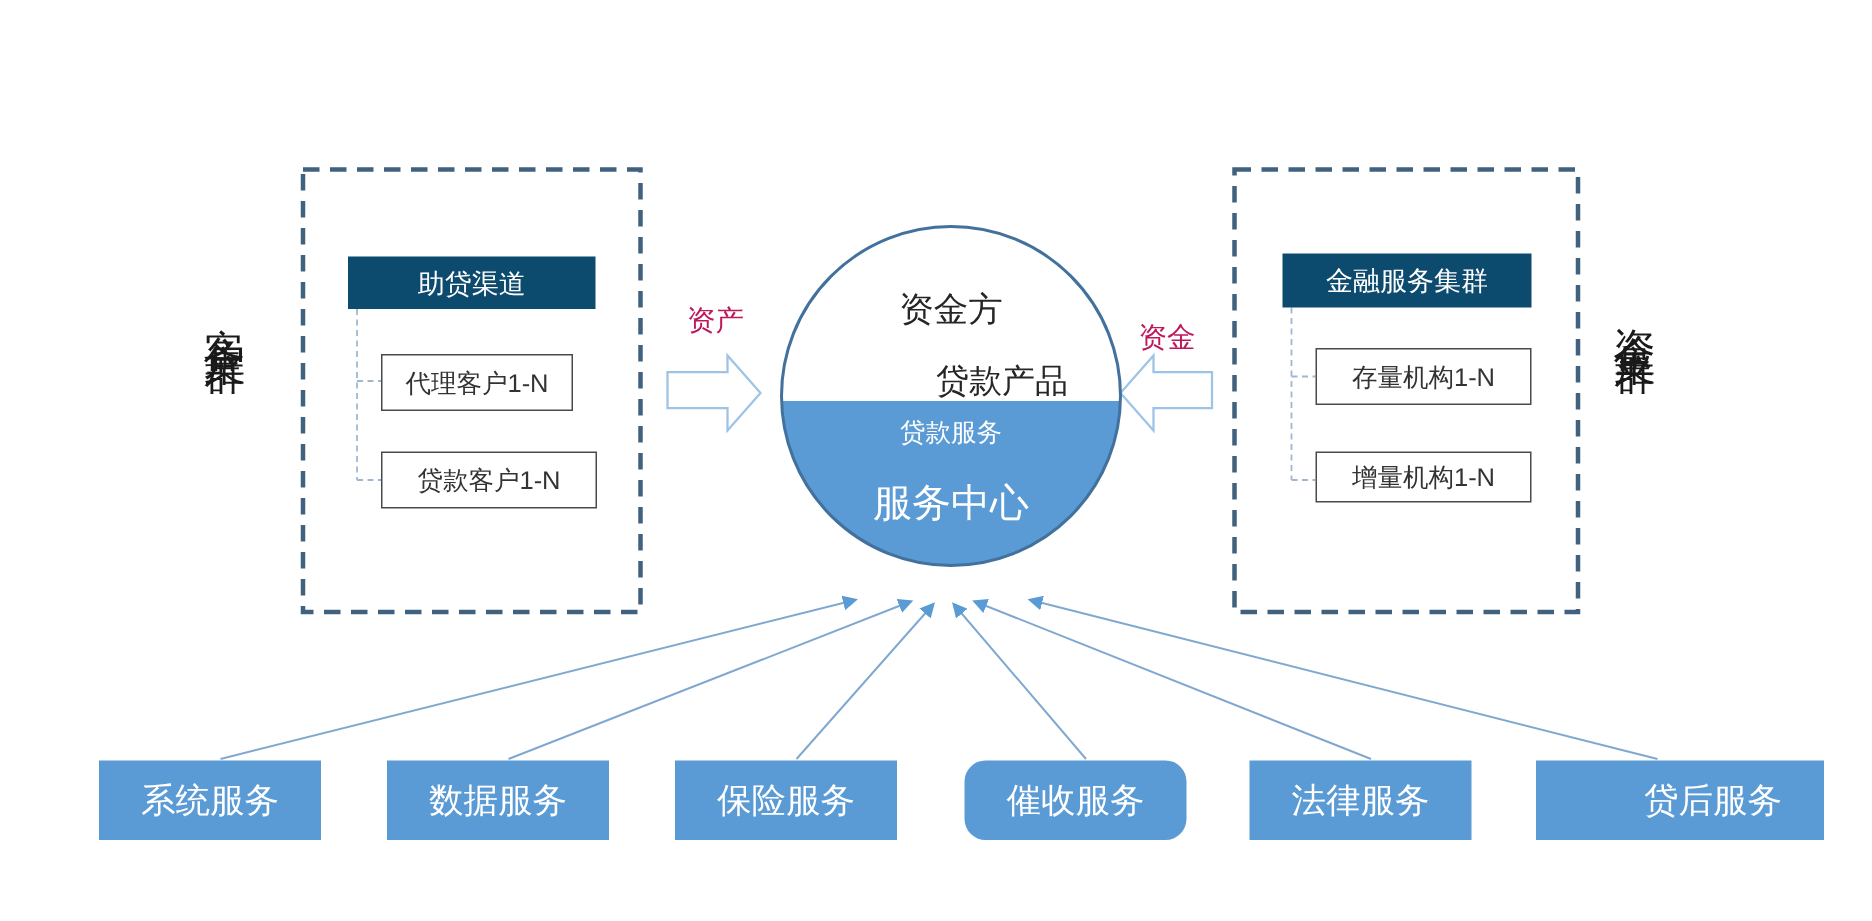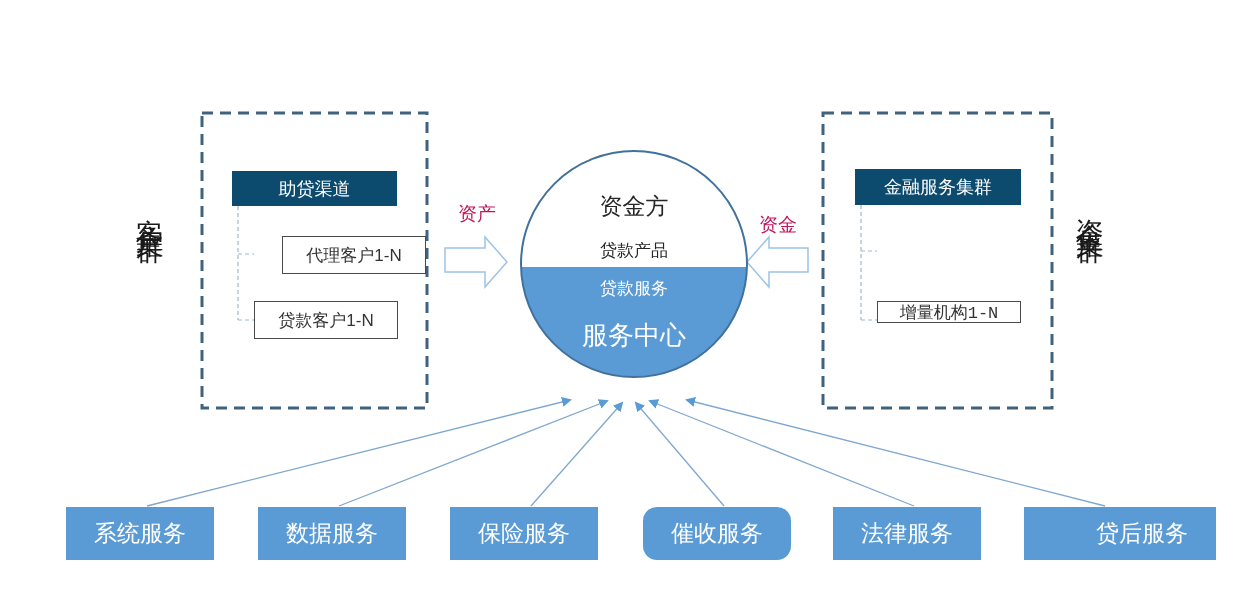--- a/index.html
+++ b/index.html
@@ -10,21 +10,21 @@
   .overlay{position:absolute;left:0;top:0;width:1248px;height:614px;}
   .abs{position:absolute;}
   
   .circle{
     left:520px;top:150px;width:228px;height:228px;border-radius:50%;
     border:2px solid #41719C;box-sizing:border-box;
     background:linear-gradient(to bottom,#ffffff 0 51.5%,#5B9BD5 51.5% 100%);
   }
   .circle .ctext{position:absolute;left:0;width:100%;text-align:center;}
   .c-top-title{top:39px;font-size:23px;color:#262626;}
-  .c-top-sub{top:87px;font-size:17px;color:#262626;}
+  .c-top-sub{top:87px;font-size:22px;color:#262626;padding-left:34px;}
   .c-bot-sub{top:125px;font-size:17px;color:#ffffff;}
   .c-bot-title{top:166px;font-size:26px;color:#ffffff;}
   
   .hdr{
     background:#0c4a6e;color:#ffffff;text-align:center;font-size:18px;
     display:flex;align-items:center;justify-content:center;box-sizing:border-box;
   }
   .item{
     background:#ffffff;border:1px solid #4a4a4a;color:#333333;font-size:17px;
     text-align:center;display:flex;align-items:center;justify-content:center;box-sizing:border-box;
@@ -76,26 +76,27 @@
     <div class="ctext c-top-sub">贷款产品</div>
     <div class="ctext c-bot-sub">贷款服务</div>
     <div class="ctext c-bot-title">服务中心</div>
   </div>
 
   <div class="abs flow-label" style="left:446px;top:201px;">资产</div>
   <div class="abs flow-label" style="left:747px;top:212px;">资金</div>
 
   <div class="abs side-label" style="left:134px;top:196px;">客户集群</div>
   <div class="abs hdr" style="left:232px;top:171px;width:165px;height:35px;">助贷渠道</div>
-  <div class="abs item" style="left:254px;top:236px;width:144px;height:38px;margin-left:28px;">代理客户1-N</div>
+  <div class="abs item" style="left:254px;top:236px;width:128px;height:38px;">代理客户1-N</div>
   <div class="abs item" style="left:254px;top:301px;width:144px;height:38px;">贷款客户1-N</div>
 
   <div class="abs side-label" style="left:1074px;top:196px;">资金集群</div>
   <div class="abs hdr" style="left:855px;top:169px;width:166px;height:36px;">金融服务集群</div>
-  <div class="abs item" style="left:877px;top:301px;width:144px;height:22px;font-family:Liberation Mono, monospace;">增量机构1-N</div>
+  <div class="abs item" style="left:877px;top:232px;width:144px;height:38px;">存量机构1-N</div>
+  <div class="abs item" style="left:877px;top:301px;width:144px;height:34px;">增量机构1-N</div>
 
   <div class="abs service" style="left:66px;">系统服务</div>
   <div class="abs service" style="left:258px;">数据服务</div>
   <div class="abs service" style="left:450px;">保险服务</div>
   <div class="abs service" style="left:643px;border-radius:14px;">催收服务</div>
   <div class="abs service" style="left:833px;">法律服务</div>
   <div class="abs service" style="left:1024px;padding-left:44px;">贷后服务</div>
 
 </div>
 

